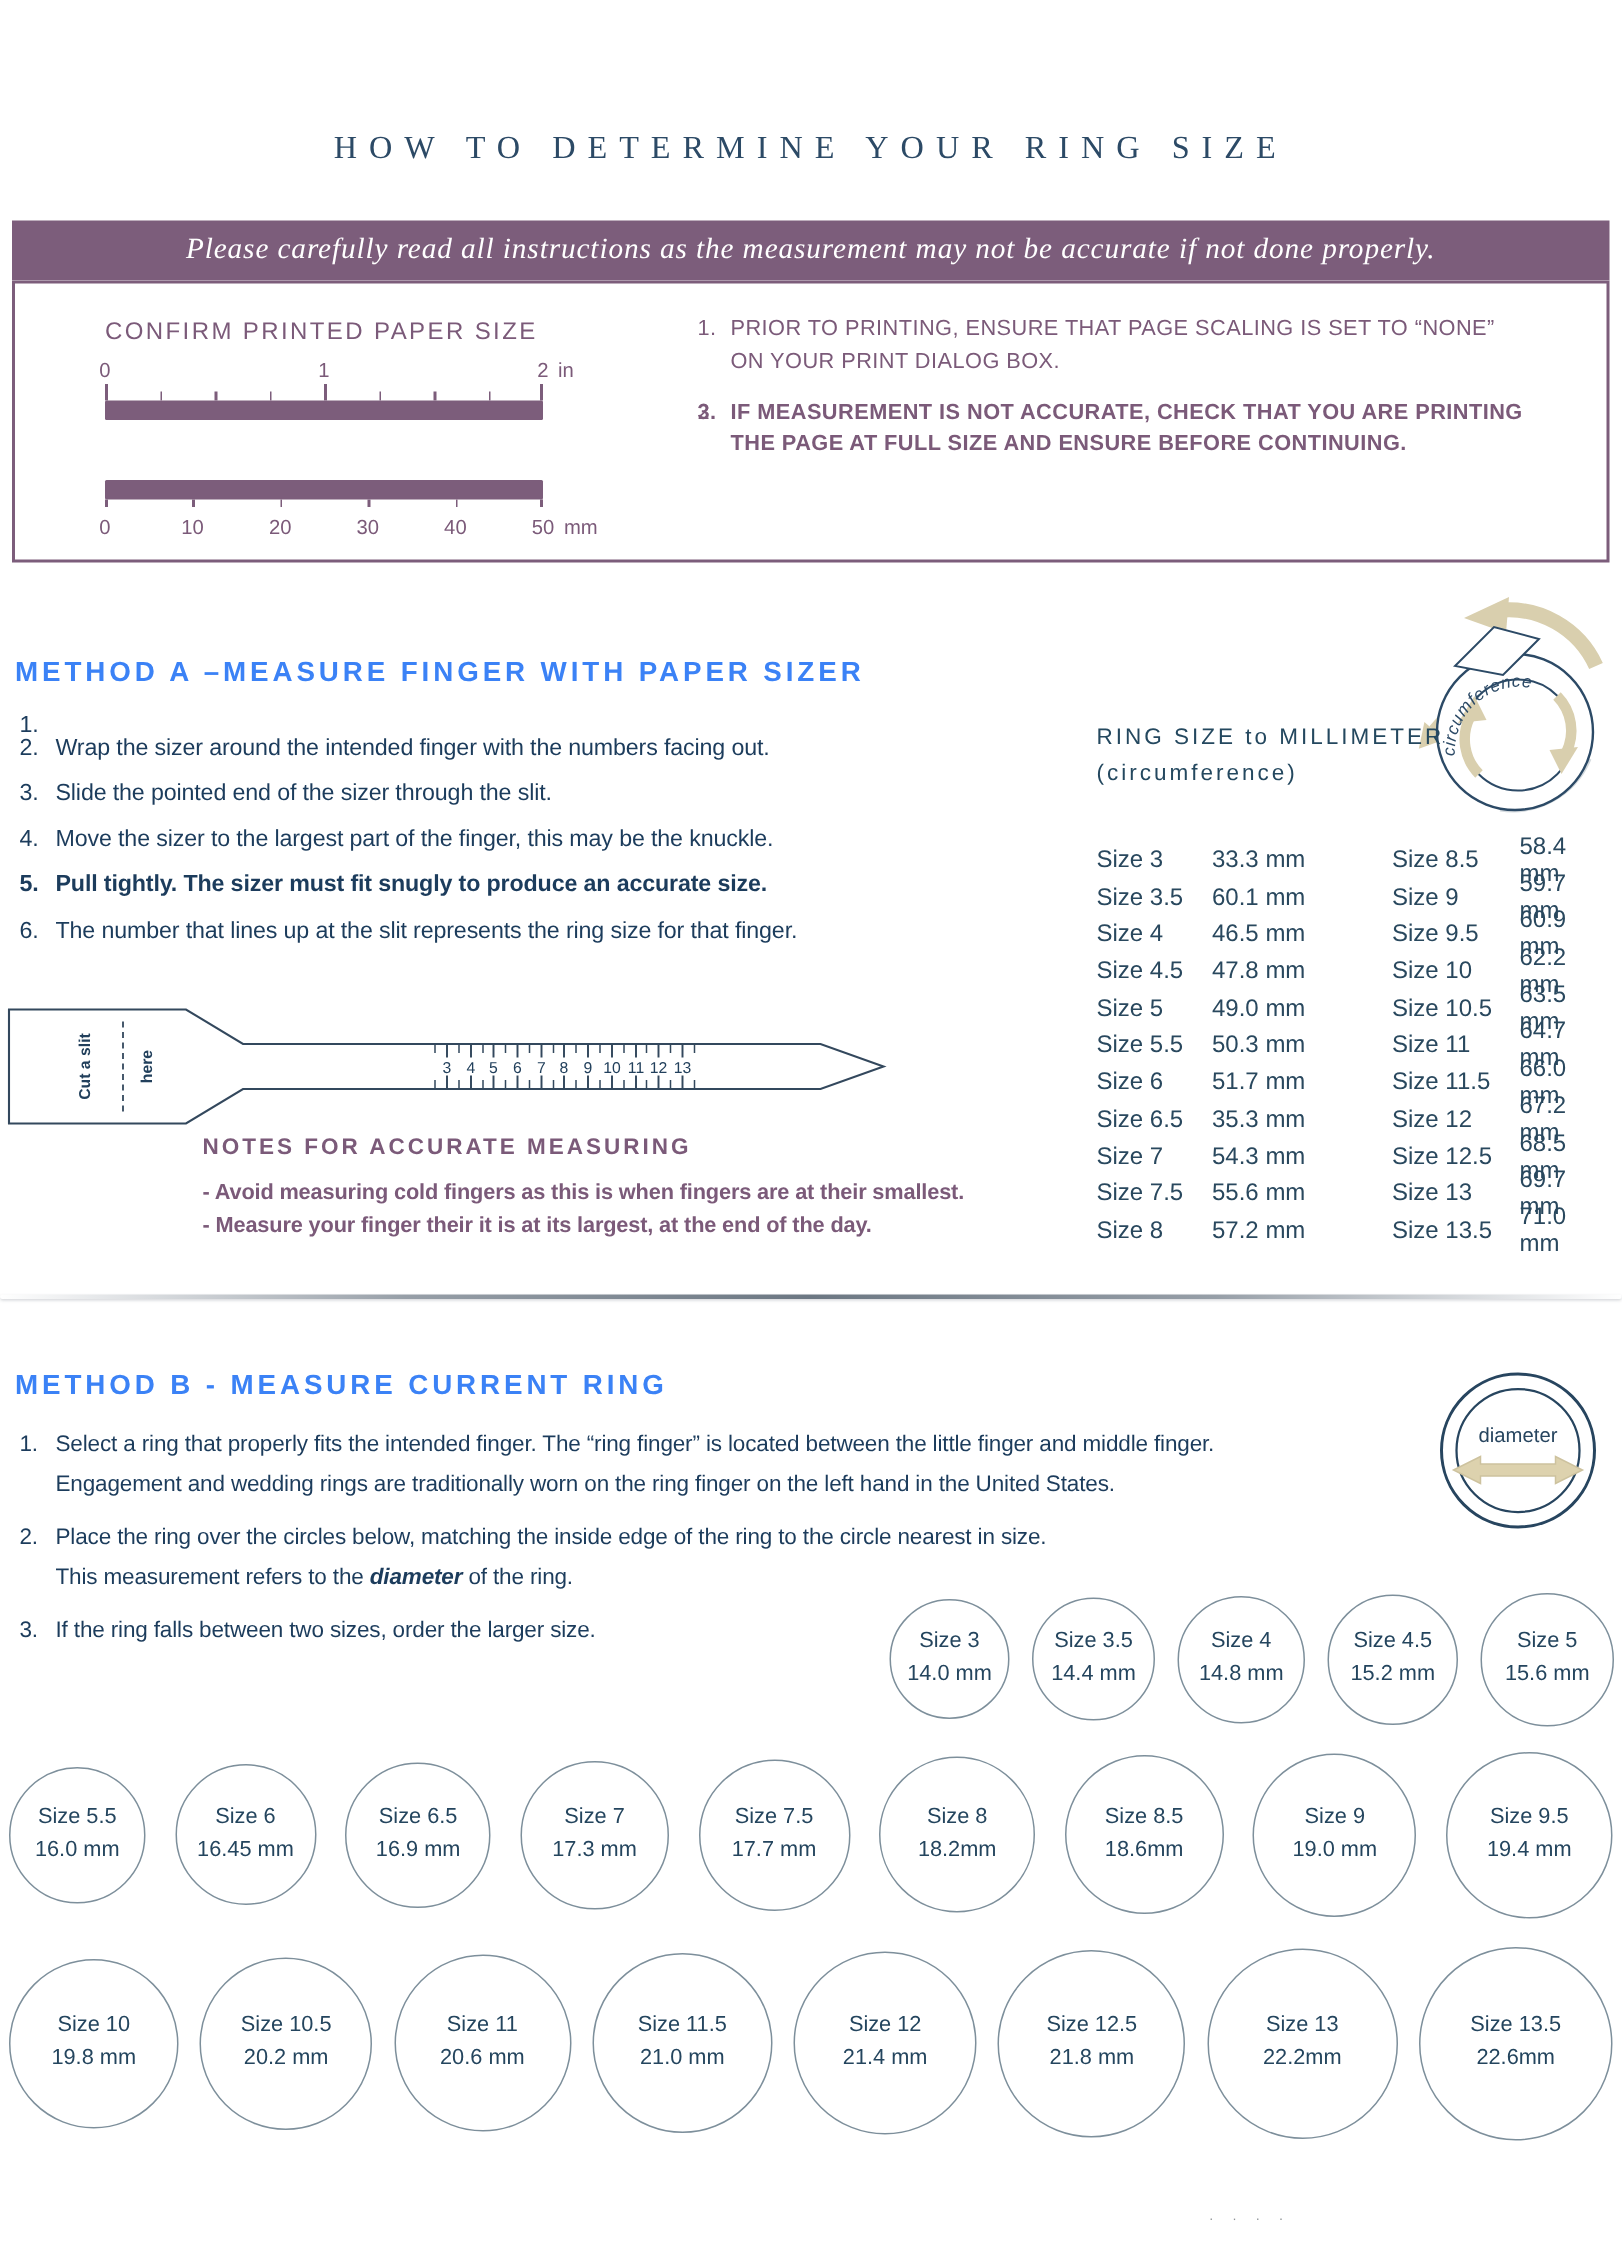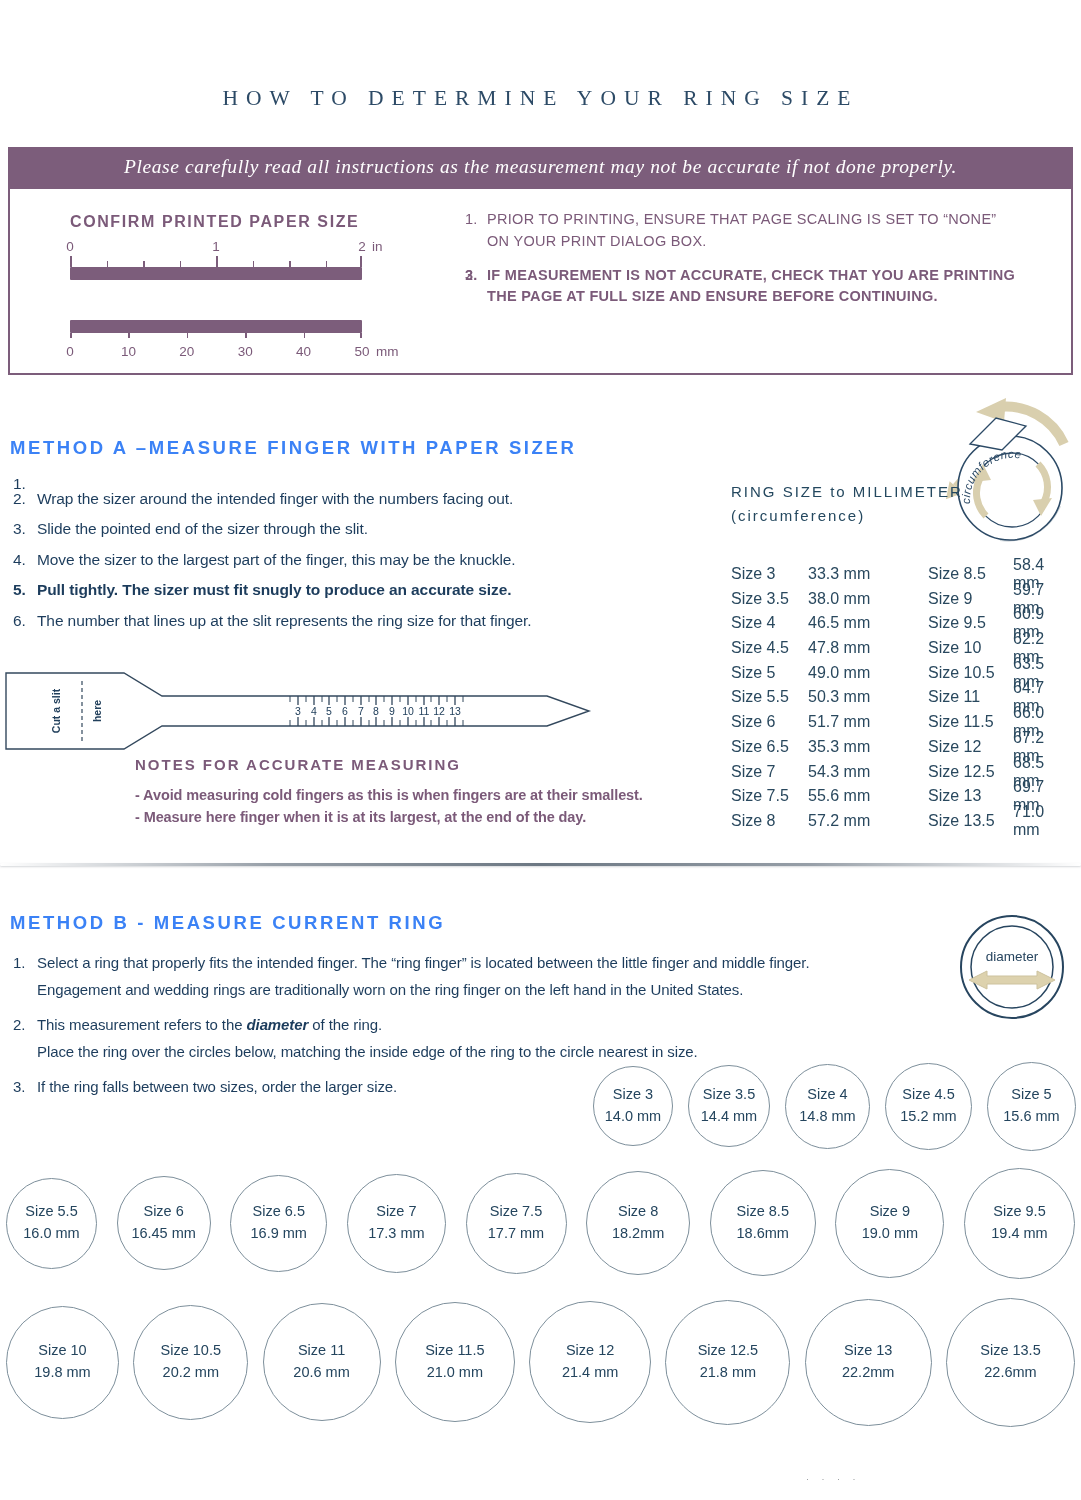--- a/index.html
+++ b/index.html
@@ -9,21 +9,21 @@
 
   
   .page-title{top:86px;left:0;width:100%;text-align:center;font-family:"Liberation Serif",serif;
     font-size:21.5px;letter-spacing:8px;color:#2c4a66;font-weight:400}
   .banner{top:147px;left:8px;right:8px;height:40px;background:#7c5d7b;color:#fff;
     display:flex;align-items:center;justify-content:center;font-family:"Liberation Serif",serif;
     font-style:italic;font-size:19.5px;letter-spacing:.6px}
 
   
   .confirm-box{top:187px;left:8px;right:8px;height:188px;border:2px solid #7c5d7b;background:#fff}
-  .confirm-heading{position:absolute;left:60px;top:24px;font-weight:bold;font-size:16px;
+  .confirm-heading{position:absolute;left:60px;top:24px;font-weight:normal;font-size:16px;
     letter-spacing:1.6px;color:#7b5a79}
   .ruler{position:absolute;left:60px;width:292px;color:#7b5a79;font-size:13.5px}
   .ruler .bar{height:13px;background:#7c5d7b;border-radius:1px}
   .lblrow{position:relative;height:17px}
   .lblrow span{position:absolute;transform:translateX(-50%)}
   .tickrow{position:relative;height:11px}
   .tickrow i{position:absolute;bottom:0;width:1.5px;background:#7c5d7b}
   .tickrow.down i{bottom:auto;top:0}
   .unit{transform:none !important}
   .c-steps{position:absolute;left:452px;top:20px;width:560px}
@@ -195,21 +195,21 @@
     <text x="406" y="45">10</text>
     <text x="422" y="45">11</text>
     <text x="437" y="45">12</text>
     <text x="453" y="45">13</text>
   </g>
 </svg>
 
 <div class="abs notes">
   <div class="notes-heading">NOTES FOR ACCURATE MEASURING</div>
   <div class="note">- Avoid measuring cold fingers as this is when fingers are at their smallest.</div>
-  <div class="note">- Measure here finger when it is at its largest, at the end of the day.</div>
+  <div class="note">- Measure your finger their it is at its largest, at the end of the day.</div>
 </div>
 
 <svg class="abs" style="top:398px;left:936px" width="142" height="150" viewBox="0 0 142 150">
   <path d="M128,46 A64,64 0 0 0 62,9" fill="none" stroke="#d9cfae" stroke-width="10"></path>
   <polygon points="70,0 40,14 68,24" fill="#d9cfae"></polygon>
   <g transform="translate(44,62) rotate(131)">
     <rect x="0" y="-4.5" width="36" height="9" fill="#d9cfae"></rect>
     <polygon points="36,-9 52,0 36,9" fill="#d9cfae"></polygon>
   </g>
   <path d="M124,108 A56,56 0 0 1 64,142" fill="none" stroke="#d4dade" stroke-width="2"></path>
@@ -235,21 +235,21 @@
 
 <div class="abs rt">
   <div class="rt-row">
     <span>Size 3</span>
       <span>33.3 mm</span>
     <span>Size 8.5</span>
       <span>58.4 mm</span>
   </div>
   <div class="rt-row">
     <span>Size 3.5</span>
-      <span>38.0 mm</span>
+      <span>60.1 mm</span>
     <span>Size 9</span>
       <span>59.7 mm</span>
   </div>
   <div class="rt-row">
     <span>Size 4</span>
       <span>46.5 mm</span>
     <span>Size 9.5</span>
       <span>60.9 mm</span>
   </div>
   <div class="rt-row">
@@ -307,22 +307,22 @@
 <div class="abs sec-heading mb-heading">METHOD B - MEASURE CURRENT RING</div>
 
 <div class="abs mb-steps">
   <div class="mb-step">
     <span class="num">1.</span>
     <div>Select a ring that properly fits the intended finger. The “ring finger” is located between the little finger and middle finger.</div>
     <div>Engagement and wedding rings are traditionally worn on the ring finger on the left hand in the United States.</div>
   </div>
   <div class="mb-step">
     <span class="num">2.</span>
+    <div>Place the ring over the circles below, matching the inside edge of the ring to the circle nearest in size.</div>
     <div><span>This measurement refers to the </span><span class="em">diameter</span><span> of the ring.</span></div>
-    <div>Place the ring over the circles below, matching the inside edge of the ring to the circle nearest in size.</div>
   </div>
   <div class="mb-step">
     <span class="num">3.</span>
     <div>If the ring falls between two sizes, order the larger size.</div>
   </div>
 </div>
 
 <svg class="abs" style="top:903px;left:945px" width="135" height="132" viewBox="0 0 135 132">
   <circle cx="67" cy="64" r="51" fill="#fff" stroke="#27455f" stroke-width="2"></circle>
   <circle cx="67" cy="64" r="41" fill="#fff" stroke="#27455f" stroke-width="1.5"></circle>

